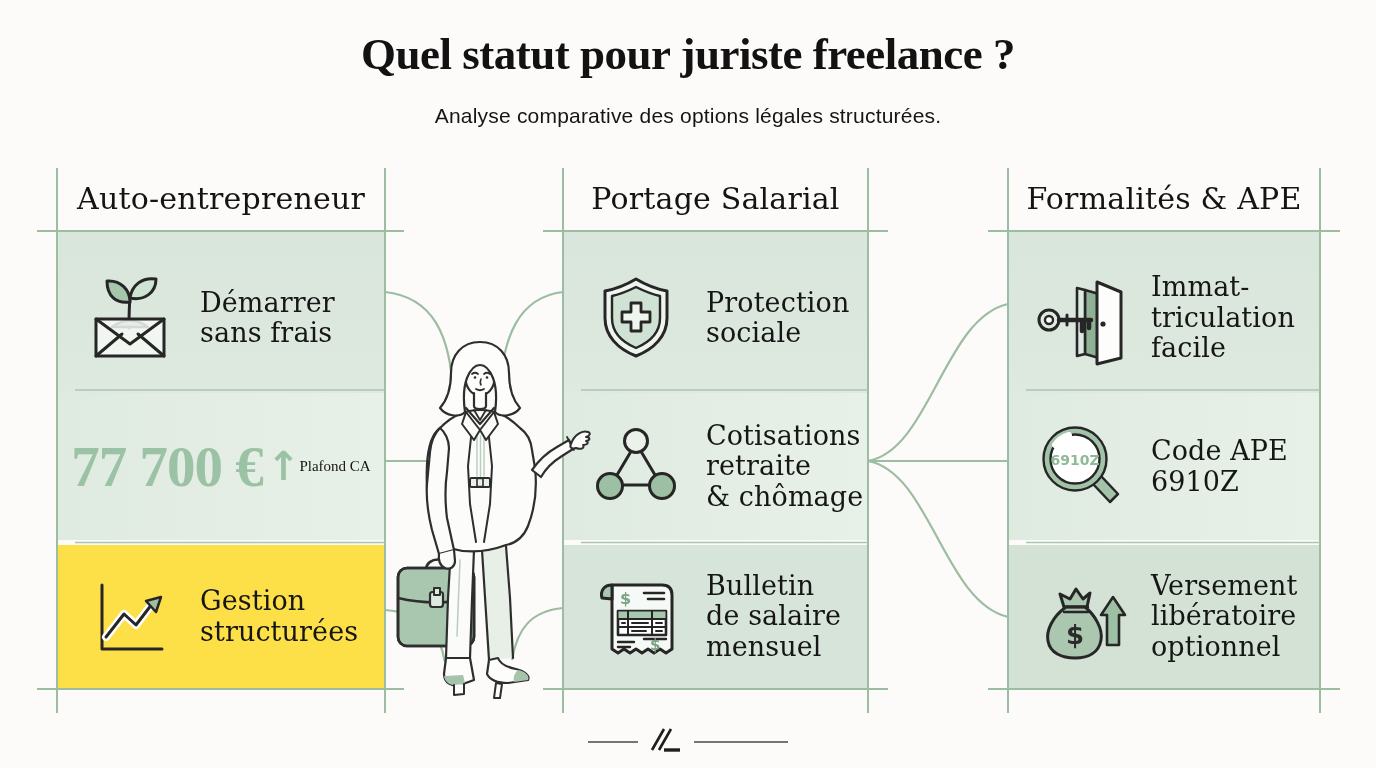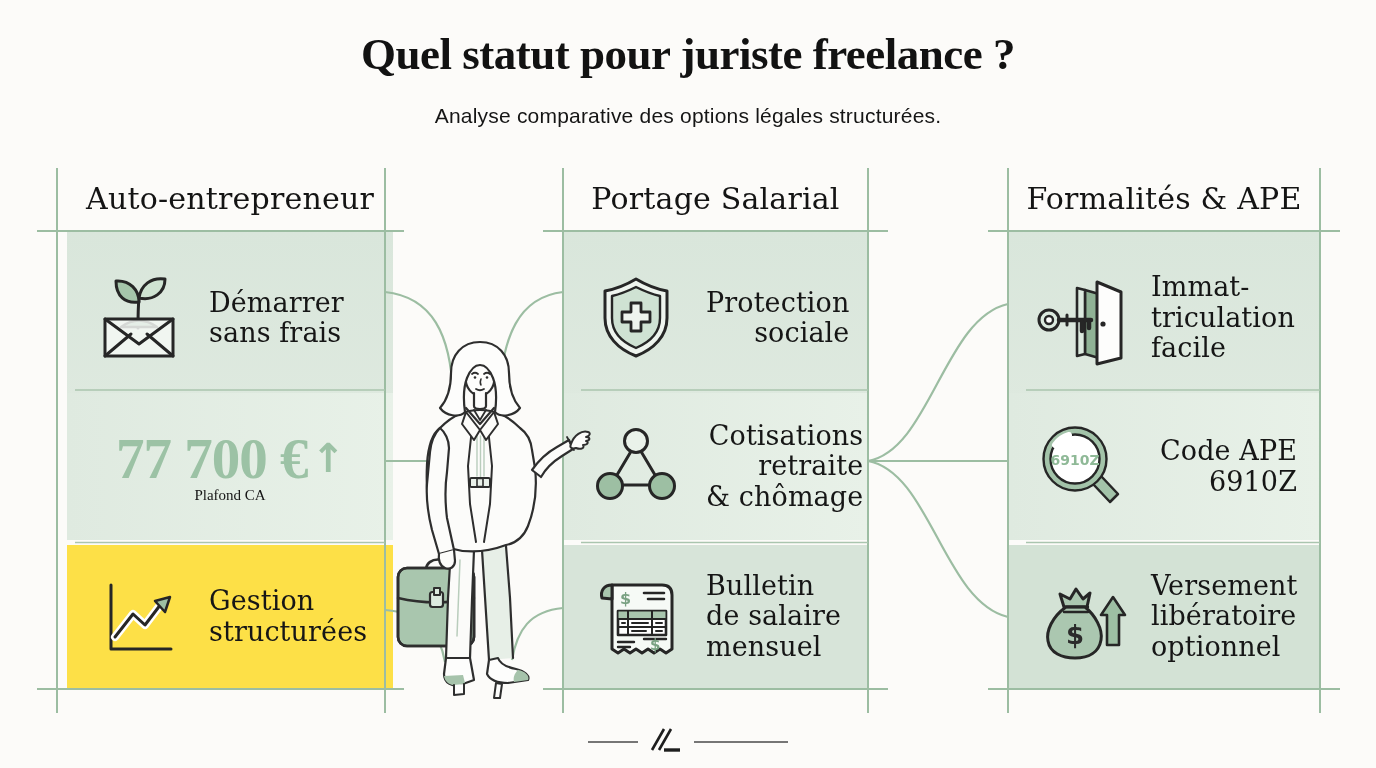--- a/index.html
+++ b/index.html
@@ -13,44 +13,44 @@
   .page-title{
     font-family:"Liberation Serif", serif;font-weight:700;font-size:45px;
     letter-spacing:-.5px;color:#121212;margin:0;
   }
   .page-subtitle{
     font-family:"Liberation Sans", sans-serif;font-size:21px;color:#151515;
     margin-top:24px;letter-spacing:.2px;
   }
   
   .col{position:absolute;top:0;height:768px}
-  #col-1{left:66px;width:328px}
+  #col-1{left:57px;width:328px}
   #col-2{left:563px;width:305px}
   #col-3{left:1008px;width:312px}
   .col-header{
     position:absolute;top:170px;left:0;right:0;height:56px;
     display:flex;align-items:center;justify-content:center;
     font-size:30px;color:#141414;letter-spacing:.2px;
   }
   .card{
     position:absolute;left:1px;right:1px;
     display:flex;align-items:center;padding:0 8px 0 24px;gap:22px;
     box-sizing:border-box;
   }
   .card.r1{top:231px;height:174px;background:linear-gradient(180deg,#d9e6db,#dee9df)}
   .card.r2{top:393px;height:147px;background:linear-gradient(90deg,#dfeae0,#e8f1e8)}
   .card.r3{top:545px;height:143px;background:#fde047}
   #col-2 .card.r3{background:#d7e4d9}
   #col-3 .card.r3{background:#d3e2d5}
   .icon-box{flex:0 0 96px;width:96px;height:96px}
   .card-text{font-size:27px;line-height:1.13;color:#161616;letter-spacing:.1px}
-  .card-text.center{flex:1;text-align:right;padding-right:14px}
+  .card-text.center{flex:1;text-align:left;padding-right:14px}
   .card-text div{white-space:nowrap}
   
-  .card.stat{flex-direction:column;justify-content:center;gap:0;padding:0}
+  .card.stat{flex-direction:row;justify-content:center;gap:0;padding:0}
   .stat-value{
     font-family:"Liberation Serif", serif;font-weight:700;font-size:57px;
     color:#9cc2a5;letter-spacing:-1px;line-height:1;white-space:nowrap;
   }
   .stat-arrow{font-family:"DejaVu Sans", sans-serif;font-size:40px;font-weight:700;
     color:#9cc2a5;vertical-align:6px;margin-left:4px}
   .stat-label{font-family:Liberation Serif, serif;font-size:15px;color:#141414;}
   
   .overlay{position:absolute;left:0;top:0;pointer-events:none}
   #frame-lines{z-index:4}

